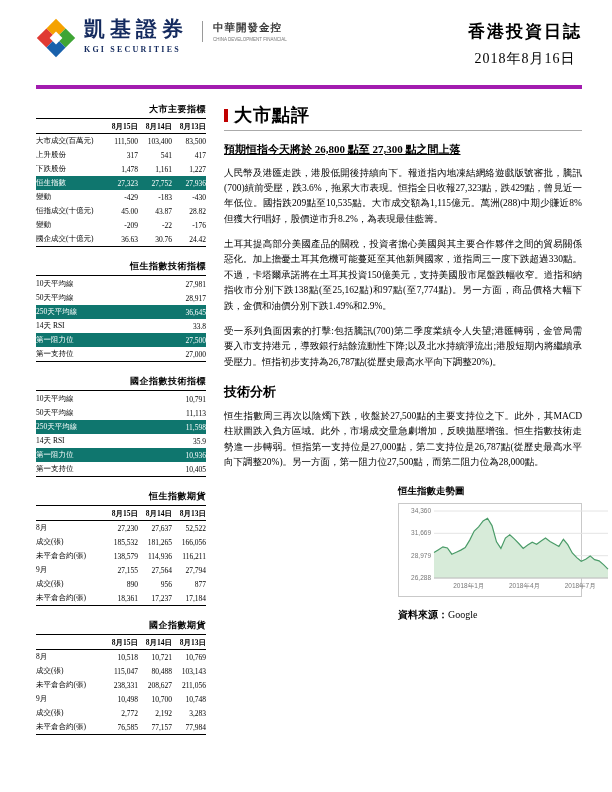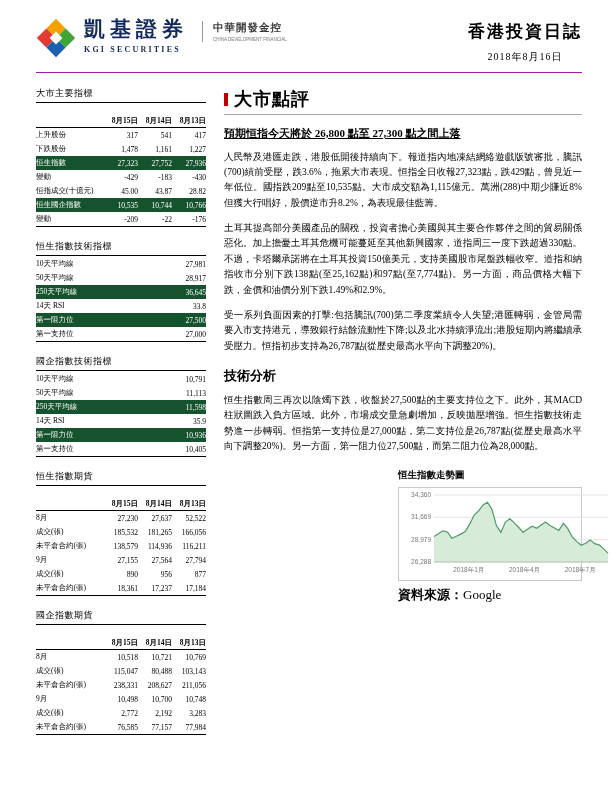--- a/index.html
+++ b/index.html
@@ -1,58 +1,58 @@
 <!DOCTYPE html>
 <html><head>
 <meta charset="utf-8">
 <style>
   html,body{margin:0;padding:0;background:#ffffff;}
   .page{
     width:612px;height:792px;background:#fff;position:relative;box-sizing:border-box;
     padding:18px 30px 0 36px;font-family:"Liberation Serif", serif;color:#000;overflow:hidden;
   }
   
-  .header{display:flex;align-items:flex-start;padding-bottom:8px;border-bottom:1px solid #a21caf;}
+  .header{display:flex;align-items:flex-start;padding-bottom:17px;border-bottom:4px solid #a21caf;}
   .logo{width:40px;height:40px;flex:none;}
   .brand{margin-left:8px;}
   .brand-cn{font-size:21px;font-weight:bold;color:#142a5e;letter-spacing:5px;line-height:1.1;}
   .brand-en{font-size:8px;font-weight:bold;color:#142a5e;letter-spacing:2.2px;margin-top:4px;font-family:Liberation Serif, serif;}
   .group{margin-left:14px;margin-top:3px;border-left:1px solid #9a9a9a;padding-left:10px;}
   .group-cn{font-size:10.5px;font-weight:bold;color:#3a3a3a;letter-spacing:1px;}
   .group-en{font-size:4.5px;color:#777;margin-top:2px;font-family:"Liberation Sans",sans-serif;}
   .head-right{margin-left:auto;text-align:center;margin-top:2px;}
   .report-title{font-size:17px;font-weight:bold;letter-spacing:2px;}
-  .report-date{font-size:10px;margin-top:7px;letter-spacing:1px;}
+  .report-date{font-size:14px;margin-top:7px;letter-spacing:1px;}
   
   .columns{display:flex;margin-top:14px;}
   .left-col{width:170px;flex:none;}
   .right-col{flex:1;margin-left:18px;}
   
   .sec{margin-bottom:13px;}
-  .sec-title{font-size:9px;font-weight:normal;border-bottom:1.5px solid #000;padding-bottom:2px;letter-spacing:.5px;}
+  .sec-title{font-size:9px;font-weight:bold;border-bottom:1.5px solid #000;padding-bottom:2px;letter-spacing:.5px;text-align:right;}
   .sec table{width:100%;border-collapse:collapse;font-size:7.5px;margin-top:1px;}
-  .sec th{font-weight:bold;text-align:right;padding:12px 0 1px 0;border-bottom:1px solid #000;}
+  .sec th{font-weight:bold;text-align:right;padding:2px 0 1px 0;border-bottom:1px solid #000;}
   .sec th.lbl{text-align:left;}
   .sec td{padding:2px 0;}
   .sec td.lbl{text-align:left;white-space:nowrap;padding-right:2px;}
   .sec td.val{text-align:right;width:34px;white-space:nowrap;}
   .sec tbody tr:last-child td{border-bottom:1px solid #000;}
-  .sec tr.hl td{background:#14532d;color:#fff;}
+  .sec tr.hl td{background:#0f766e;color:#fff;}
   .sec tr.b td{font-weight:normal;}
   
   .sec-head{display:flex;align-items:center;border-bottom:1px solid #aaa;padding-bottom:3px;}
   .redbar{width:4px;height:13px;background:#C00000;margin-right:6px;flex:none;}
   .comment-title{color:#000000;font-weight:bold;font-size:18px;letter-spacing:1px;}
   .headline{font-weight:bold;font-size:11px;line-height:1.5;margin:10px 0 8px 0;text-decoration:underline;}
   .para{font-size:9.5px;line-height:1.62;text-align:justify;margin:0 0 10px 0;}
   .tech-title{font-weight:bold;font-size:13px;margin:13px 0 8px 0;}
   .chart-wrap{width:184px;margin-left:auto;margin-top:14px;}
   .chart-title{font-weight:bold;font-size:9.5px;margin-bottom:5px;}
   .chart-box{border:1px solid #c9c9c9;background:#fff;padding:1px;}
-  .source{font-size:13px;margin-top:5px;}
+  .source{font-size:10px;margin-top:11px;}
   .source .b{font-weight:bold;}
 </style>
 </head>
 <body>
 
 <div class="page">
 
   <div class="header">
     <div class="logo">
       <svg width="40" height="40" viewBox="0 0 100 100">
@@ -87,20 +87,26 @@
           <thead>
               <tr>
                 <th class="lbl"></th>
                 <th>8月15日</th>
                 <th>8月14日</th>
                 <th>8月13日</th>
               </tr>
             </thead>
           <tbody>
               <tr>
+                <td class="lbl">大市成交(百萬元)</td>
+                <td class="val">111,500</td>
+                <td class="val">103,400</td>
+                <td class="val">83,500</td>
+              </tr>
+              <tr>
                 <td class="lbl">上升股份</td>
                 <td class="val">317</td>
                 <td class="val">541</td>
                 <td class="val">417</td>
               </tr>
               <tr>
                 <td class="lbl">下跌股份</td>
                 <td class="val">1,478</td>
                 <td class="val">1,161</td>
                 <td class="val">1,227</td>
@@ -116,31 +122,31 @@
                 <td class="val">-429</td>
                 <td class="val">-183</td>
                 <td class="val">-430</td>
               </tr>
               <tr>
                 <td class="lbl">恒指成交(十億元)</td>
                 <td class="val">45.00</td>
                 <td class="val">43.87</td>
                 <td class="val">28.82</td>
               </tr>
-              <tr class="hl">
-                <td class="lbl">恒生國企指數</td>
-                <td class="val">10,535</td>
-                <td class="val">10,744</td>
-                <td class="val">10,766</td>
-              </tr>
               <tr>
                 <td class="lbl">變動</td>
                 <td class="val">-209</td>
                 <td class="val">-22</td>
                 <td class="val">-176</td>
+              </tr>
+              <tr>
+                <td class="lbl">國企成交(十億元)</td>
+                <td class="val">36.63</td>
+                <td class="val">30.76</td>
+                <td class="val">24.42</td>
               </tr>
             </tbody>
         </table>
       </div>
 
       <div class="sec">
         <div class="sec-title">恒生指數技術指標</div>
         <table>
           <tbody>
               <tr>

